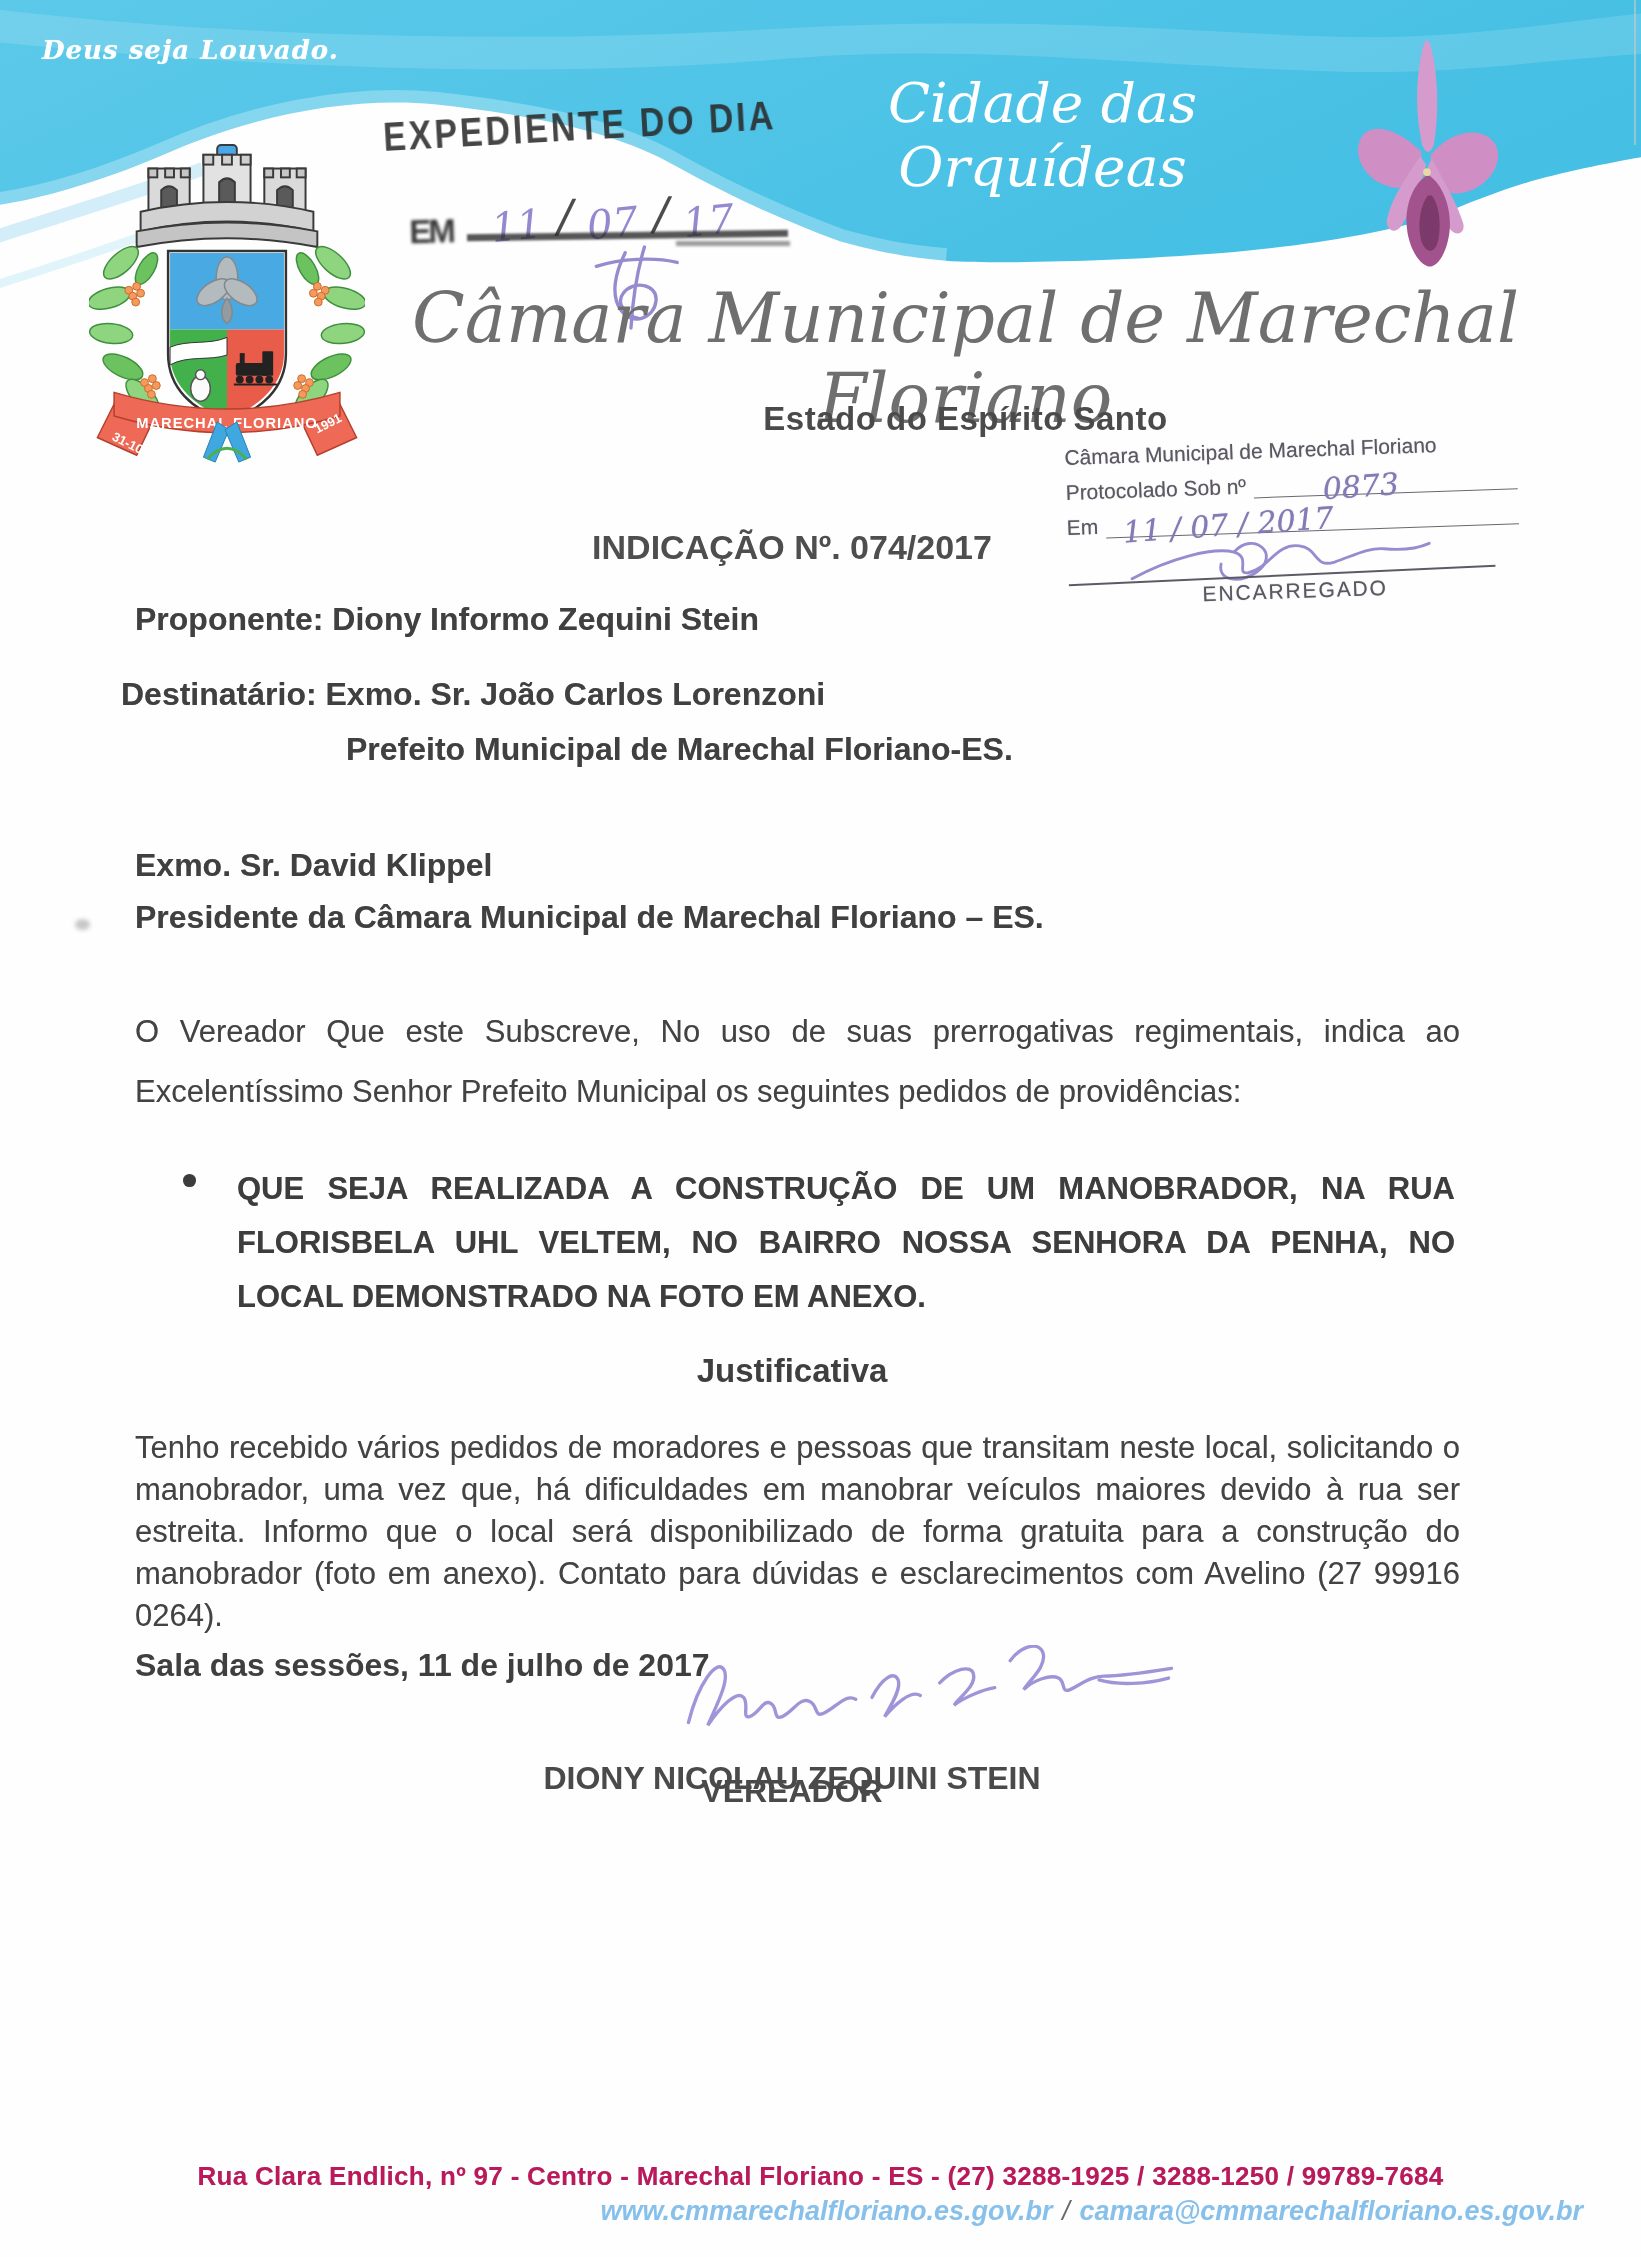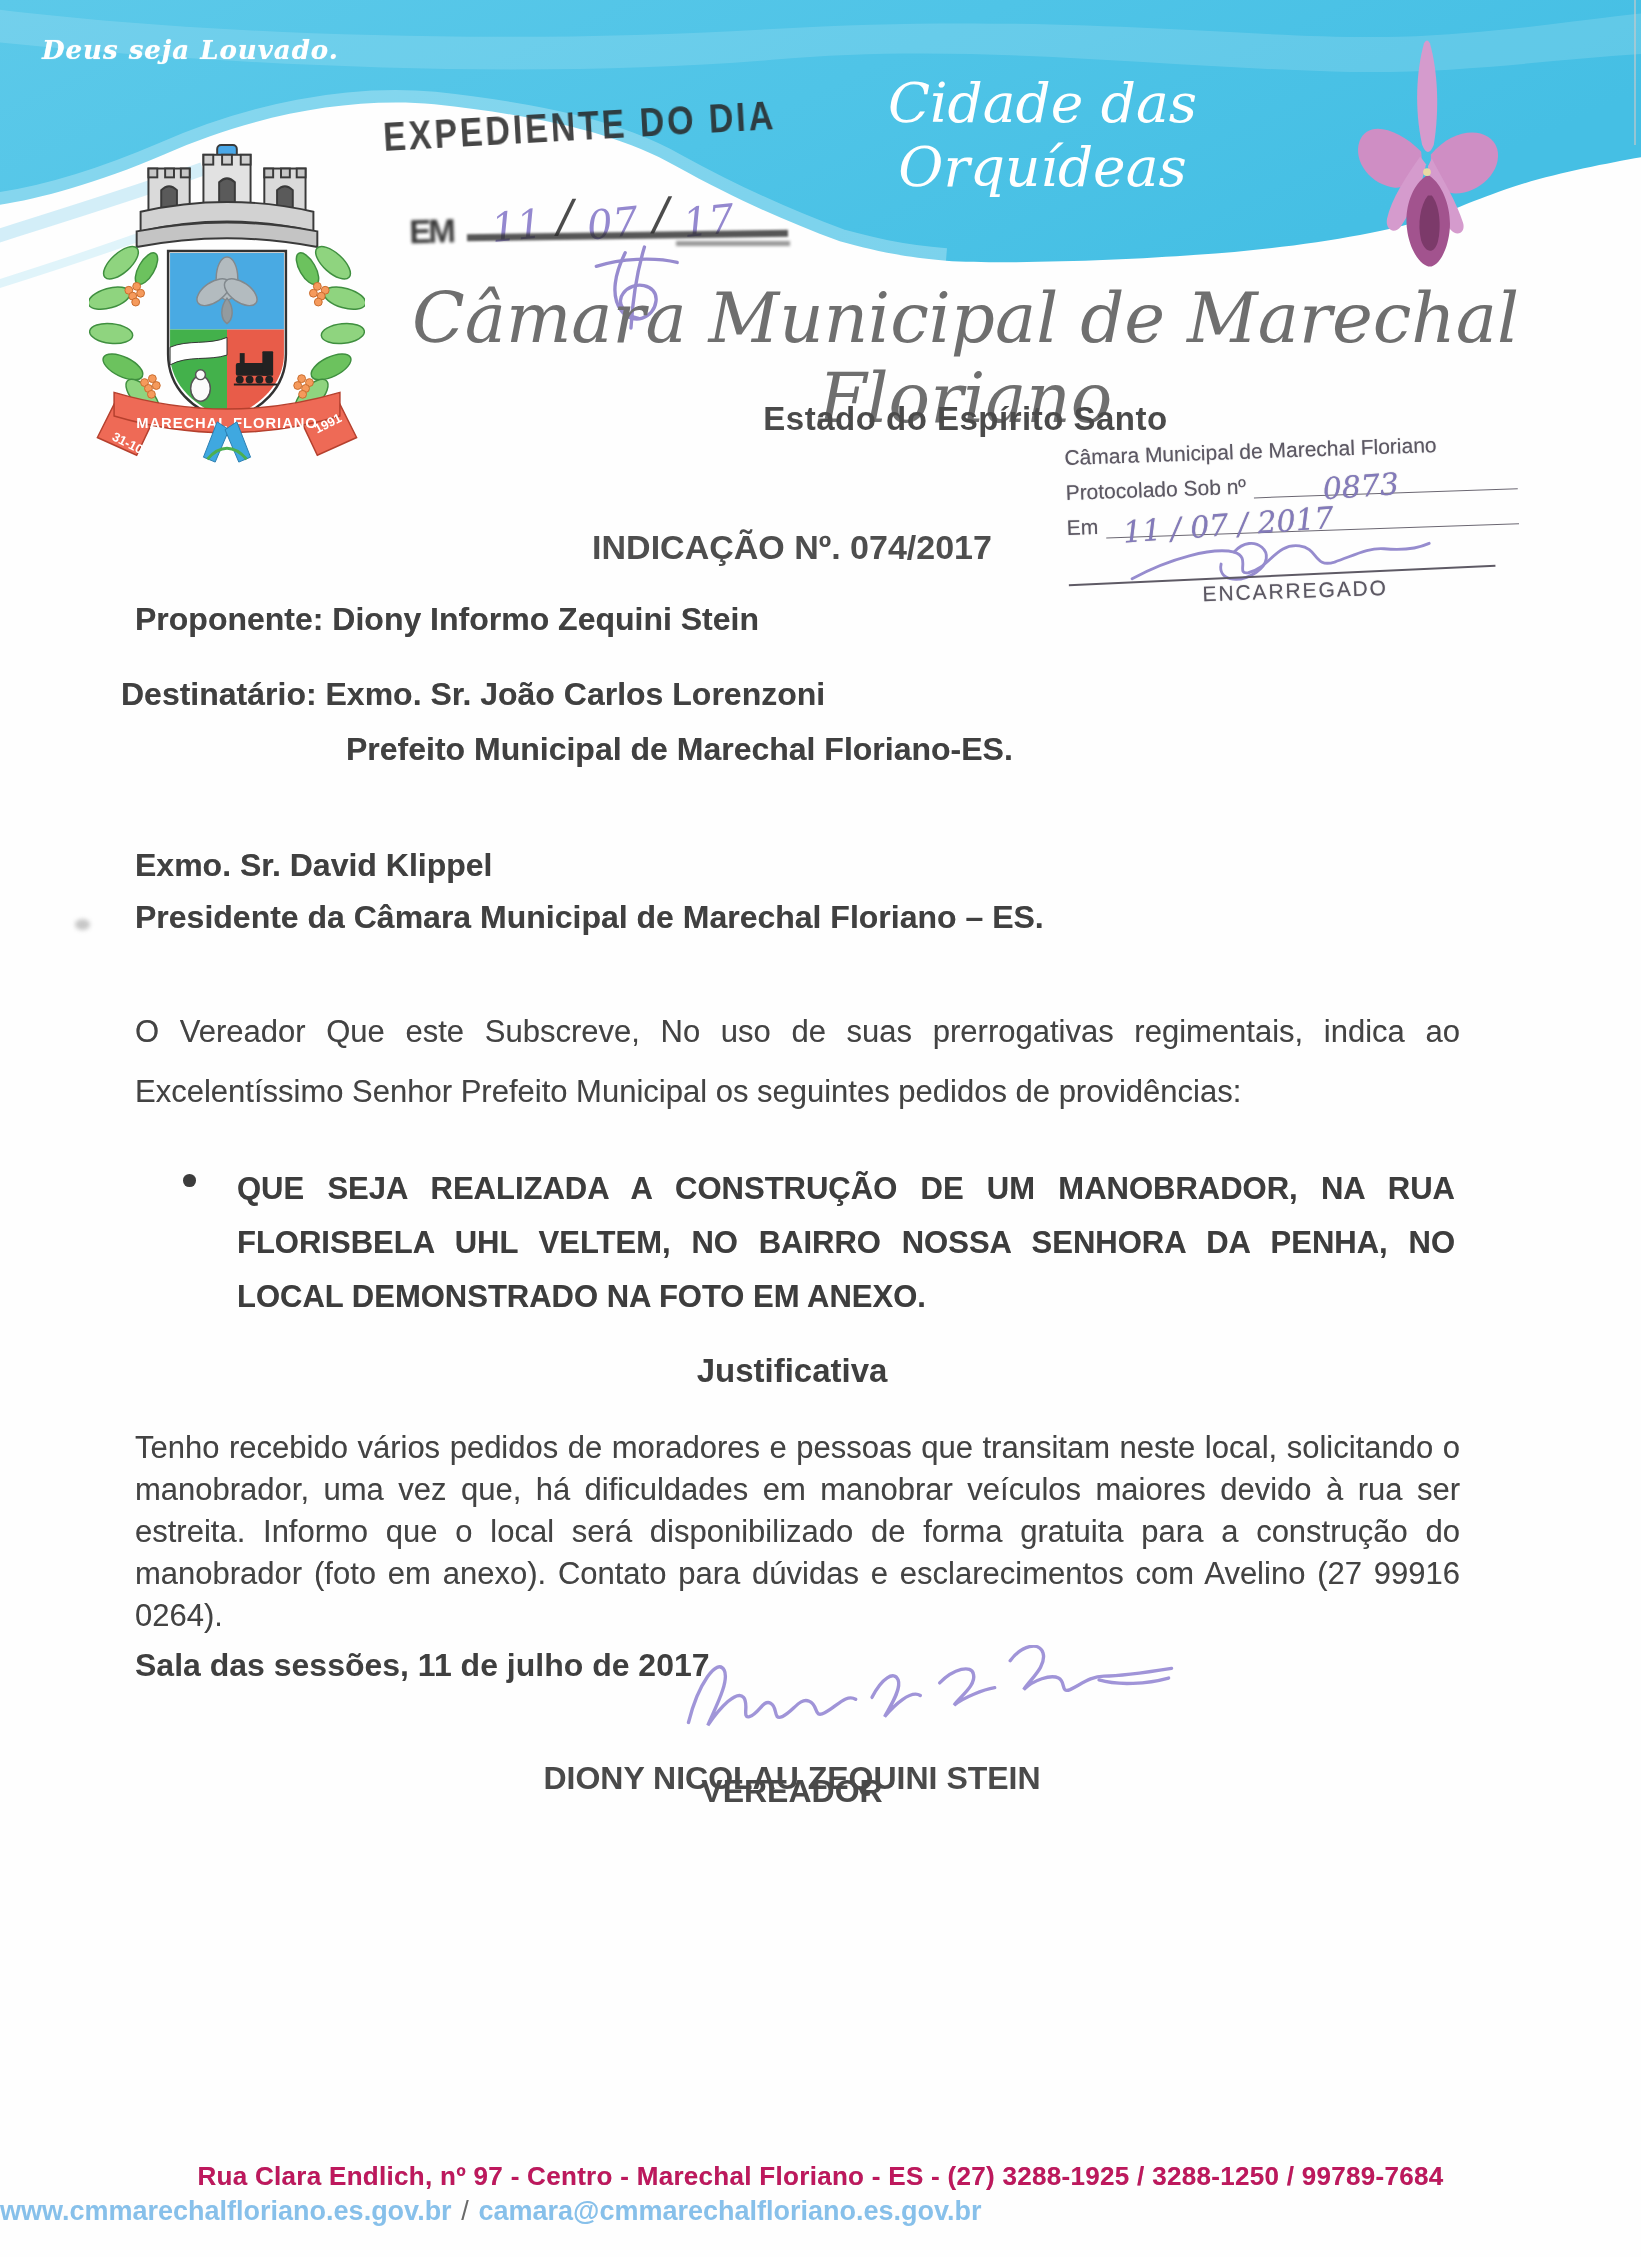--- a/index.html
+++ b/index.html
@@ -66,22 +66,22 @@
   .jpara{top:1427px;line-height:42px;}
   .sala{position:absolute;left:135px;top:1647px;font-size:32px;font-weight:bold;color:#3f3f3f;}
   .main-sig-svg{position:absolute;left:674px;top:1645px;width:512px;height:97px;}
   .signer{position:absolute;left:309px;width:966px;text-align:center;font-weight:bold;
           font-size:32px;color:#4a4a4a;}
   .signer.name{top:1728px;margin-top:32px;}
   .signer.role{top:1773px;}
   
   .footer1{position:absolute;left:14.5px;top:2161px;width:1612px;text-align:center;font-weight:bold;
            font-size:26px;color:#be185d;letter-spacing:0.3px;text-shadow:0 0 0.5px rgba(112,112,112,.5);}
-  .footer2{position:absolute;left:0;top:2196px;width:1583px;text-align:left;font-weight:bold;
-           font-size:27px;color:#87c0ea;}
+  .footer2{position:absolute;left:0;top:2196px;width:1583px;text-align:right;font-weight:bold;
+           font-size:27px;color:#87c0ea;font-style:italic;}
   .footer2 .sep{color:#6a6a6a;font-weight:400;padding:0 9.7px;}
   .speck{position:absolute;left:75px;top:919px;width:15.4px;height:10.6px;border-radius:50%;
          background:#9a9a9a;filter:blur(1.9px);opacity:.55;}
   .edge-line{position:absolute;left:1634px;top:0;width:1.9px;height:145px;background:#c9c9c9;opacity:.6;}
 </style>
 </head>
 <body>
 
 <div class="page">
 

